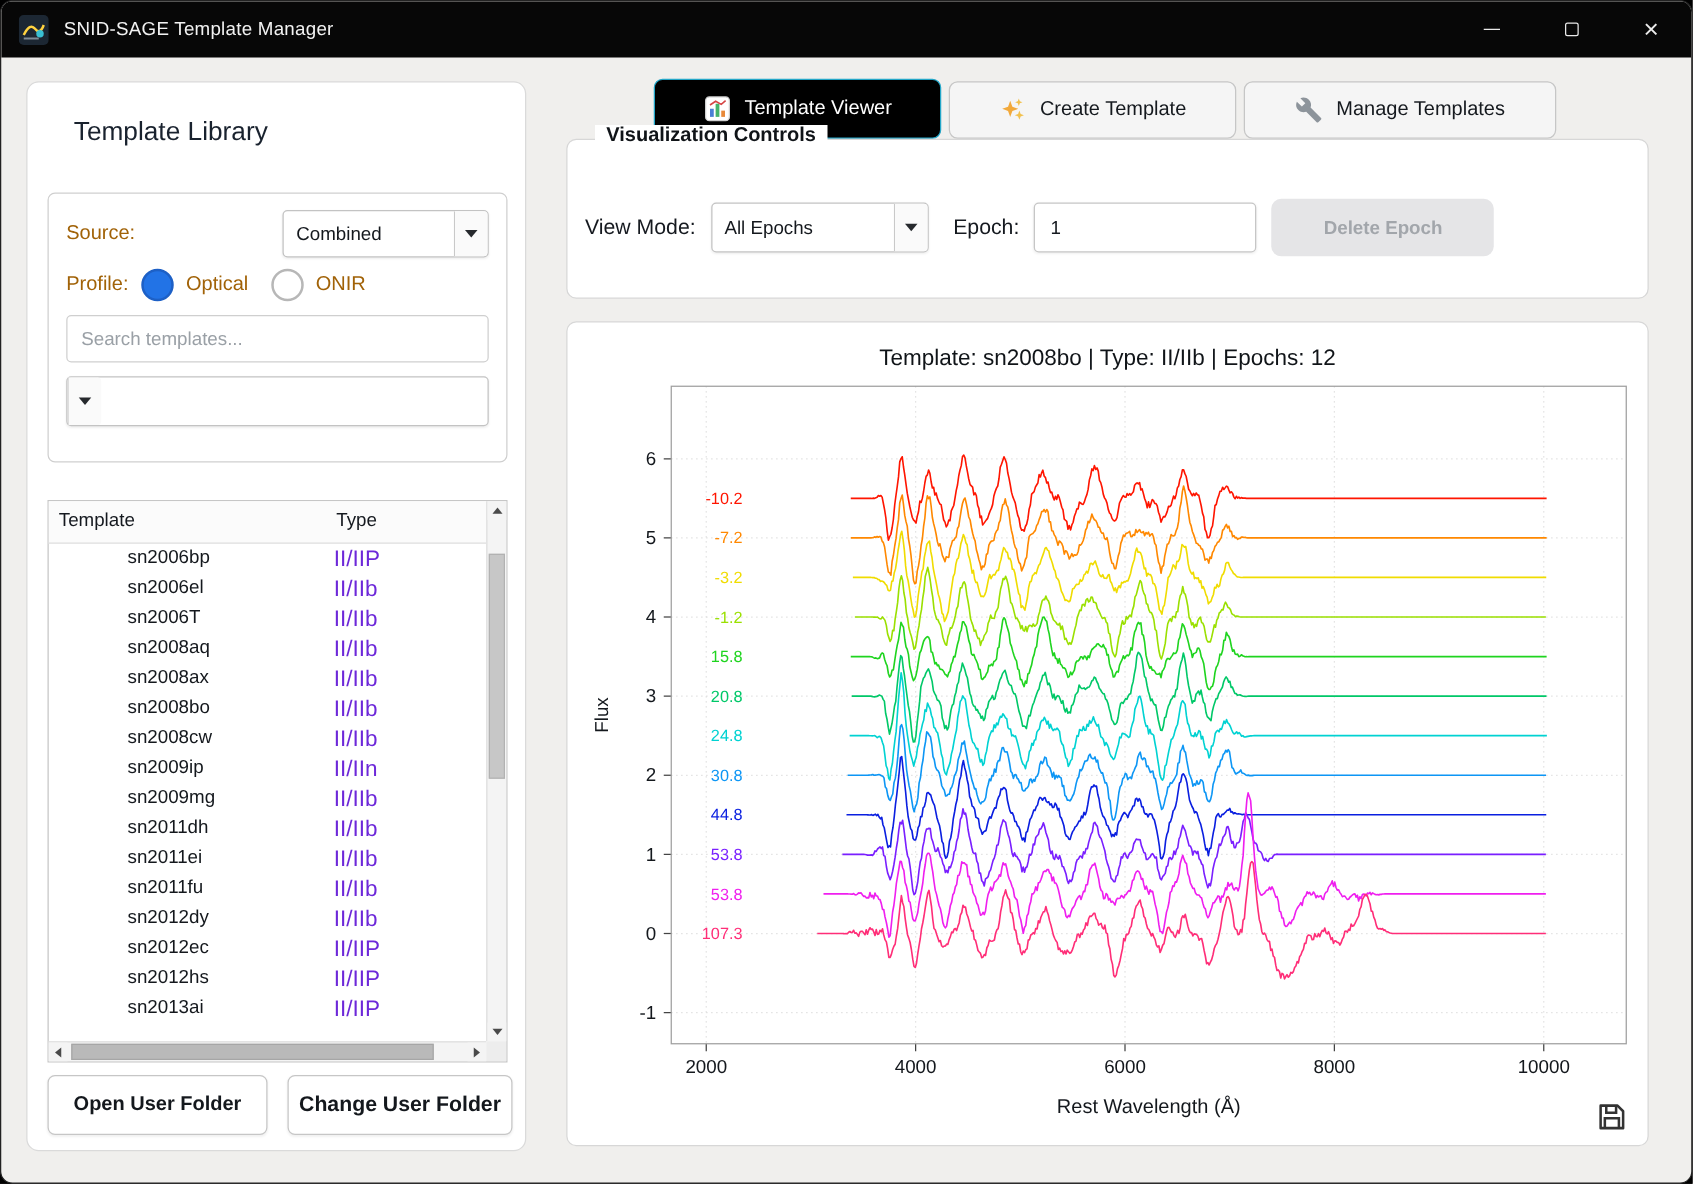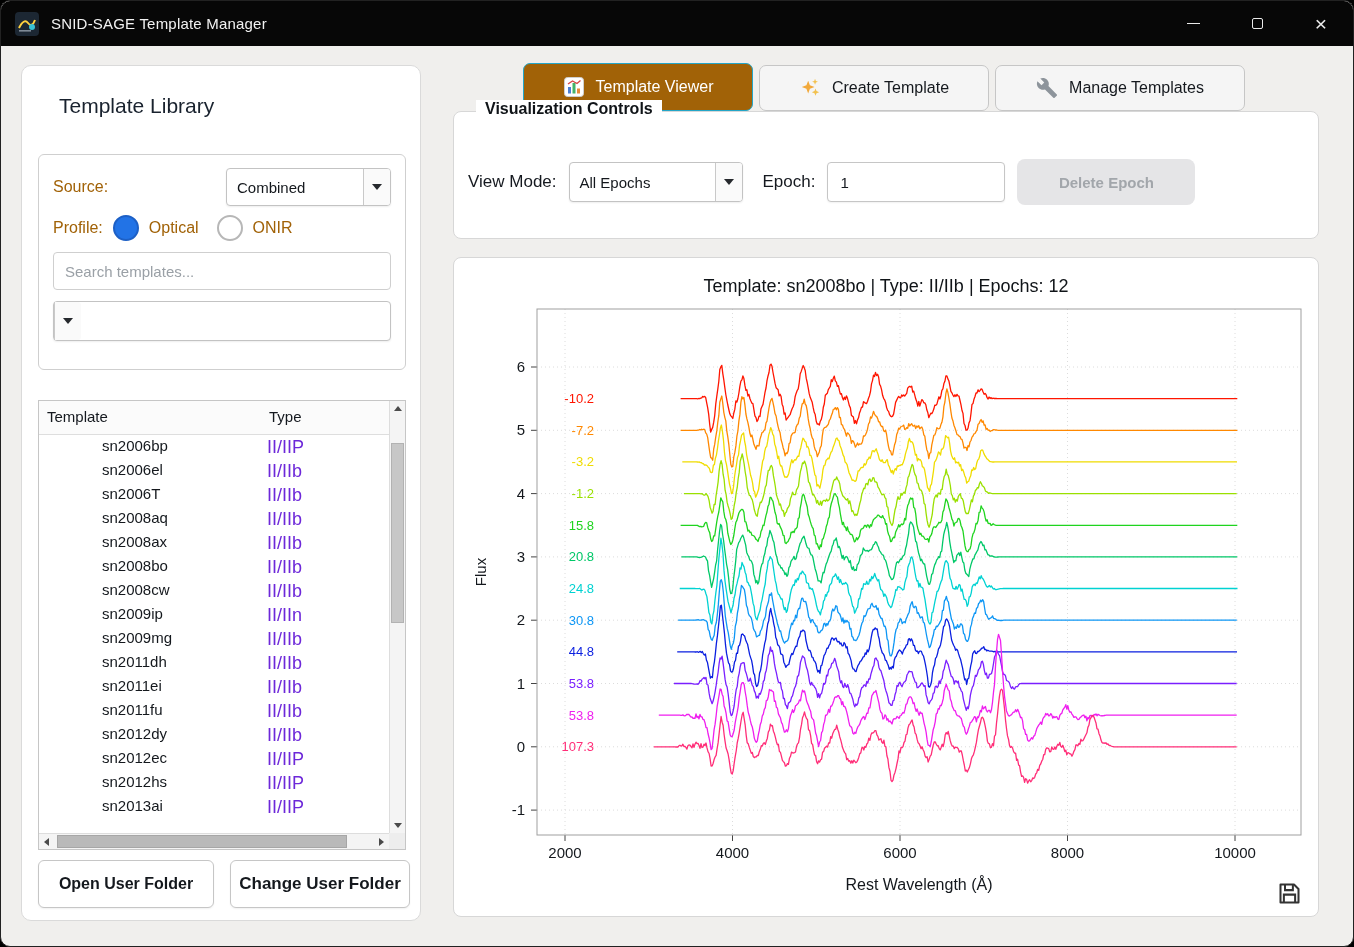--- a/index.html
+++ b/index.html
@@ -55,21 +55,21 @@
   .h-thumb{position:absolute;top:1px;bottom:1px;left:18px;width:290px;background:#b9b9b9;border:1px solid #a6a6a6}
 
   .folder-btn{position:absolute;bottom:12px;height:48px;background:#fff;border:1.5px solid #c6c6c6;border-radius:6px;display:flex;align-items:center;justify-content:center;font-size:16px;font-weight:bold;color:#14181d;box-shadow:0 1px 2px rgba(0,0,0,.06);overflow:hidden}
   .folder-btn span{white-space:nowrap}
   .btn-open{left:16px;width:176px}
   .btn-change{left:208px;width:180px;padding:0 22px}
 
   
   .tabs{position:absolute;left:522px;top:62px;height:48px;display:flex;gap:6px;align-items:flex-end}
   .tab{display:flex;align-items:center;justify-content:center;gap:11px;height:46px;border:1px solid #c6c6c6;background:#f5f5f5;border-radius:7px;font-size:16px;color:#15191e}
-  .tab.active{height:48px;background:#a16207;border-color:#23a6c8;color:#fff}
+  .tab.active{height:48px;background:#000000;border-color:#23a6c8;color:#fff}
   .tab-viewer{width:230px}.tab-create{width:230px}.tab-manage{width:250px}
 
   
   .controls-card{position:absolute;left:452px;top:110px;width:866px;height:128px;background:#fff;border:1px solid #d7d7d7;border-radius:8px}
   .group-legend{position:absolute;top:-12px;left:22px;background:#fff;padding:0 9px;font-size:16px;font-weight:bold;color:#101418}
   .controls-row{position:absolute;inset:0;display:flex;align-items:center;padding:14px 8px 0 14px;gap:12px}
   .ctl-label{font-size:17px;color:#15191f}
   .vm-combo{width:174px;height:40px}
   .epoch-input{width:178px;height:40px;border:1px solid #c6c6c6;border-radius:4px;padding:0 12px;font-size:15px;font-family:"Liberation Sans",sans-serif;color:#15191f;outline:none;box-shadow:0 1px 2px rgba(0,0,0,.06)}
   .btn-disabled{width:178px;height:46px;background:#e5e5e7;border:none;border-radius:8px;font-size:15px;font-weight:bold;color:#a2a6ab;font-family:"Liberation Sans",sans-serif}

